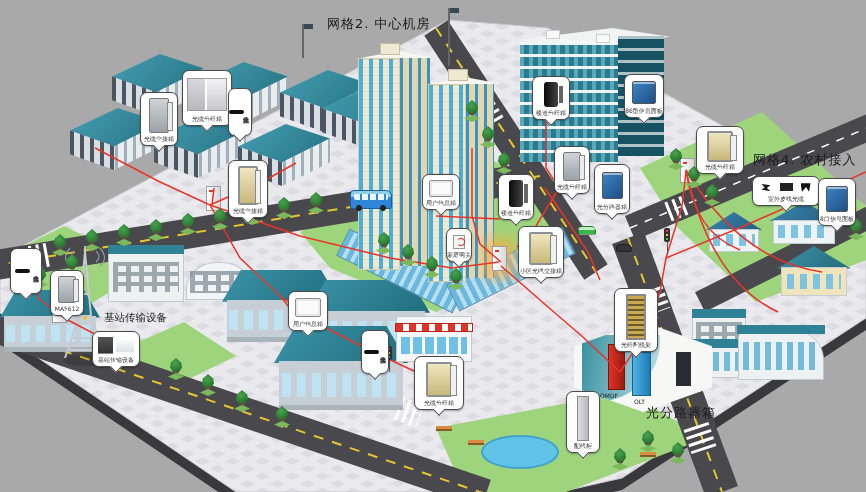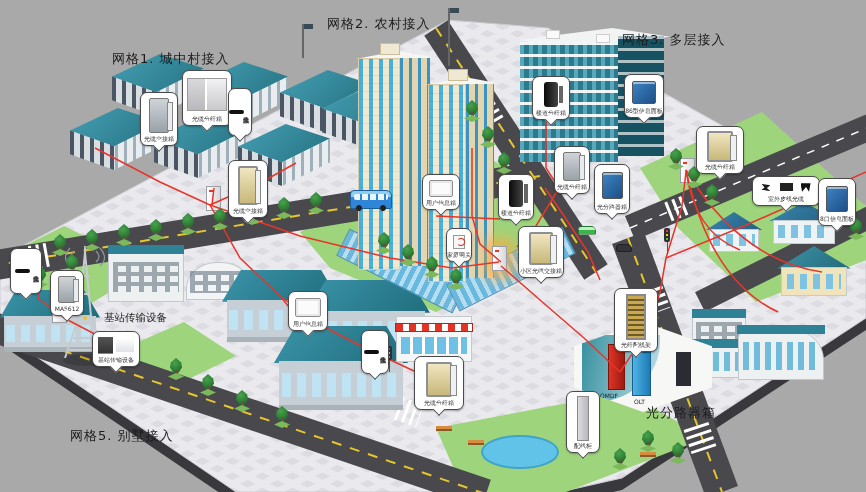--- a/index.html
+++ b/index.html
@@ -337,24 +337,22 @@
 
   <div class="bus"></div>
   <div class="car green"></div>
   <div class="car dark"></div>
   <div class="bench" style="left:436px;top:426px"></div>
   <div class="bench" style="left:468px;top:440px"></div>
   <div class="bench" style="left:640px;top:452px"></div>
   <div class="tl" style="left:386px;top:346px"></div>
   <div class="tl" style="left:664px;top:228px"></div>
 
-  <div class="glabel" style="left:112px;top:50px">网格1. 城中村接入</div>
-  <div class="glabel" style="left:327px;top:15px">网格2. 农村接入</div>
-  <div class="glabel" style="left:622px;top:31px">网格3. 多层接入</div>
-  <div class="glabel" style="left:70px;top:427px">网格5. 别墅接入</div>
+  <div class="glabel" style="left:327px;top:15px">网格2. 中心机房</div>
+  <div class="glabel" style="left:753px;top:151px">网格4. 农村接入</div>
   <div class="glabel" style="left:646px;top:404px">光分路器箱</div>
   <div class="glabel small" style="left:104px;top:311px">基站传输设备</div>
 
 <div class="tree" style="left: 60px; top: 252px;">
       <i class="crown"></i>
       <i class="trunk"></i>
       <i class="pad"></i>
     </div>
     <div class="tree" style="left: 92px; top: 247px;">
       <i class="crown"></i>

